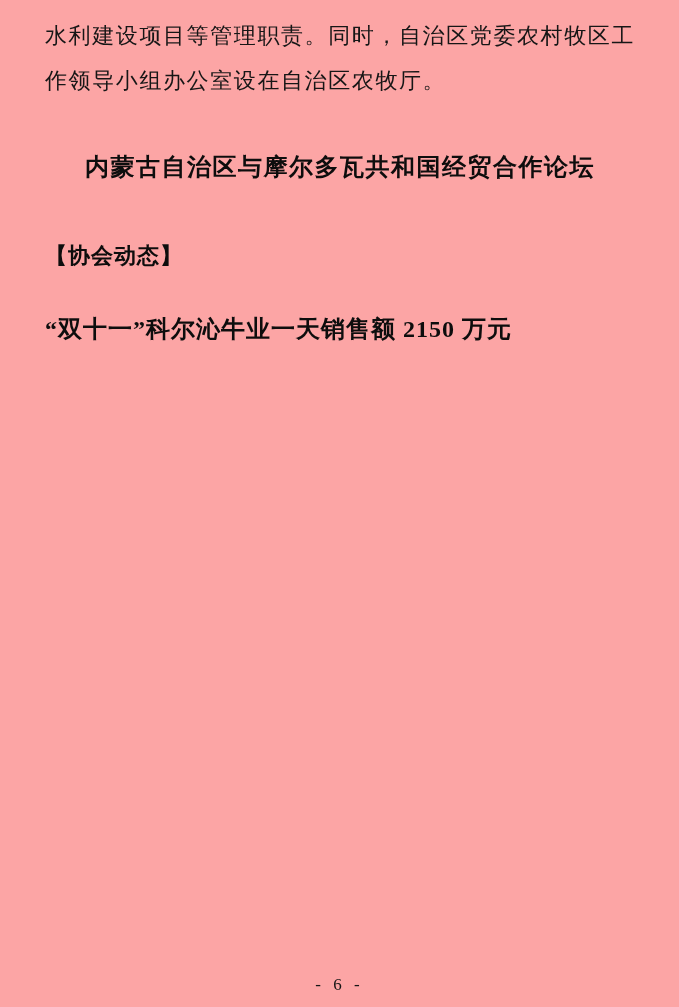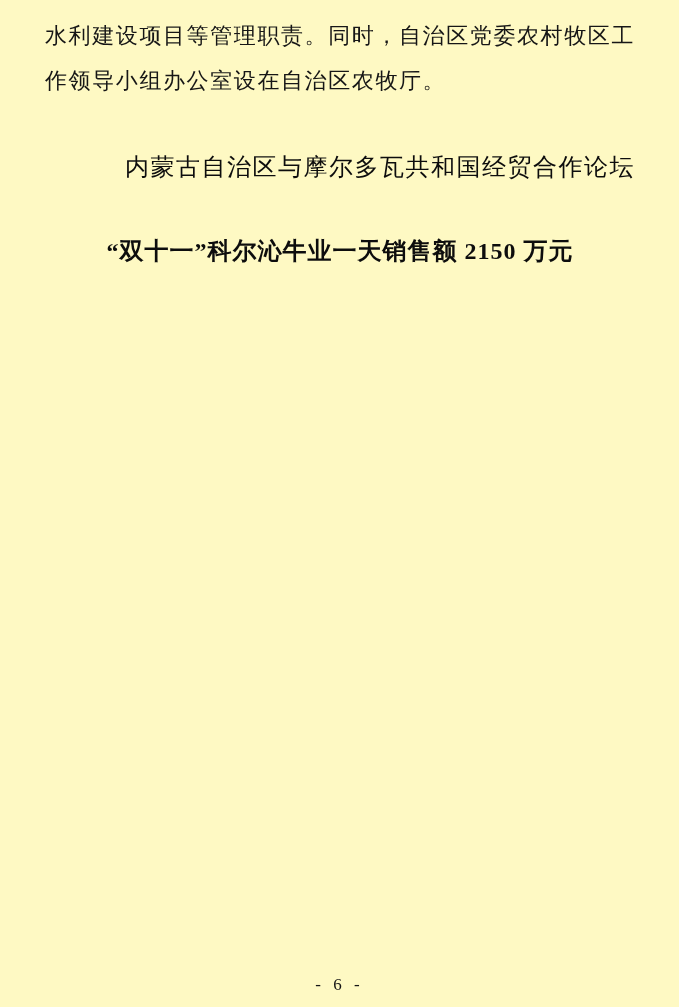--- a/index.html
+++ b/index.html
@@ -2,62 +2,62 @@
 <html><head>
 <meta charset="utf-8">
 <style>
   * { margin: 0; padding: 0; box-sizing: border-box; }
   html, body { background: #ffffff; }
   .page {
     position: relative;
     width: 679px;
     height: 1007px;
     margin: 0 auto;
-    background: #fef9c3;
+    background: #fca5a5;
     padding: 13px 44px 0 45px;
     overflow: hidden;
     font-family: "Liberation Serif", "DejaVu Serif", serif;
     color: #161616;
   }
   .body-text {
     font-size: 22px;
     line-height: 45px;
     letter-spacing: 1.6px;
     text-align: justify;
     text-justify: inter-character;
     color: #161616;
   }
   .tight {
     line-height: 43px;
   }
   .indent { text-indent: 2em; }
   .article-title {
     margin-top: 38px;
-    text-align: right;
-    font-weight: normal;
+    text-align: center;
+    font-weight: bold;
     font-size: 24px;
     line-height: 52px;
     letter-spacing: 1.5px;
     color: #0d0d0d;
   }
   .article-title .title-line { display: block; }
   .section-header {
     margin-top: 48px;
     font-family: "Liberation Sans", "DejaVu Sans", sans-serif;
     font-weight: bold;
     font-size: 22px;
     line-height: 30px;
     letter-spacing: 1px;
     text-align: left;
     color: #0d0d0d;
   }
   .article-title-2 {
     margin-top: 40px;
     margin-bottom: 9px;
-    text-align: center;
+    text-align: left;
     font-weight: bold;
     font-size: 24px;
     line-height: 36px;
     letter-spacing: 1px;
     color: #0d0d0d;
   }
   .page-footer {
     position: absolute;
     bottom: 12px;
     left: 0;
@@ -74,19 +74,20 @@
 <div class="page">
 
   <p class="body-text">水利建设项目等管理职责。同时，自治区党委农村牧区工作领导小组办公室设在自治区农牧厅。</p>
 
   <h1 class="article-title">
     <span class="title-line">内蒙古自治区与摩尔多瓦共和国经贸合作论坛</span>
   </h1>
 
 
 
+  <h2 class="section-header">【协会动态】</h2>
 
   <h3 class="article-title-2">“双十一”科尔沁牛业一天销售额 2150 万元</h3>
 
 
   <div class="page-footer">- 6 -</div>
 
 </div>
 
 </body></html>

